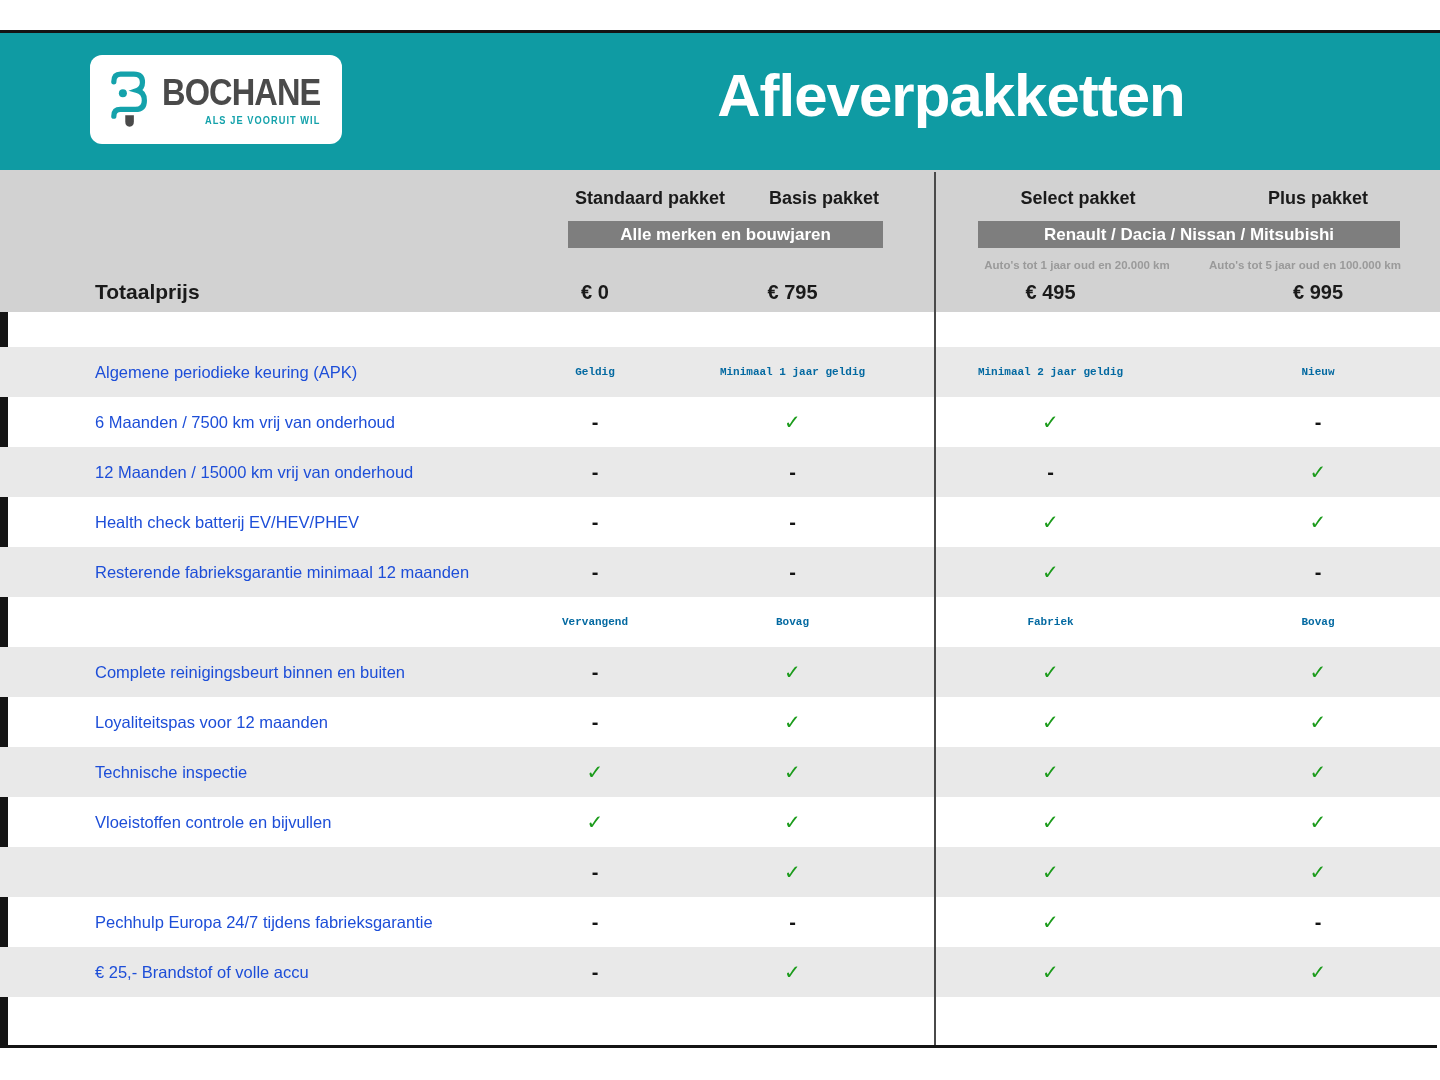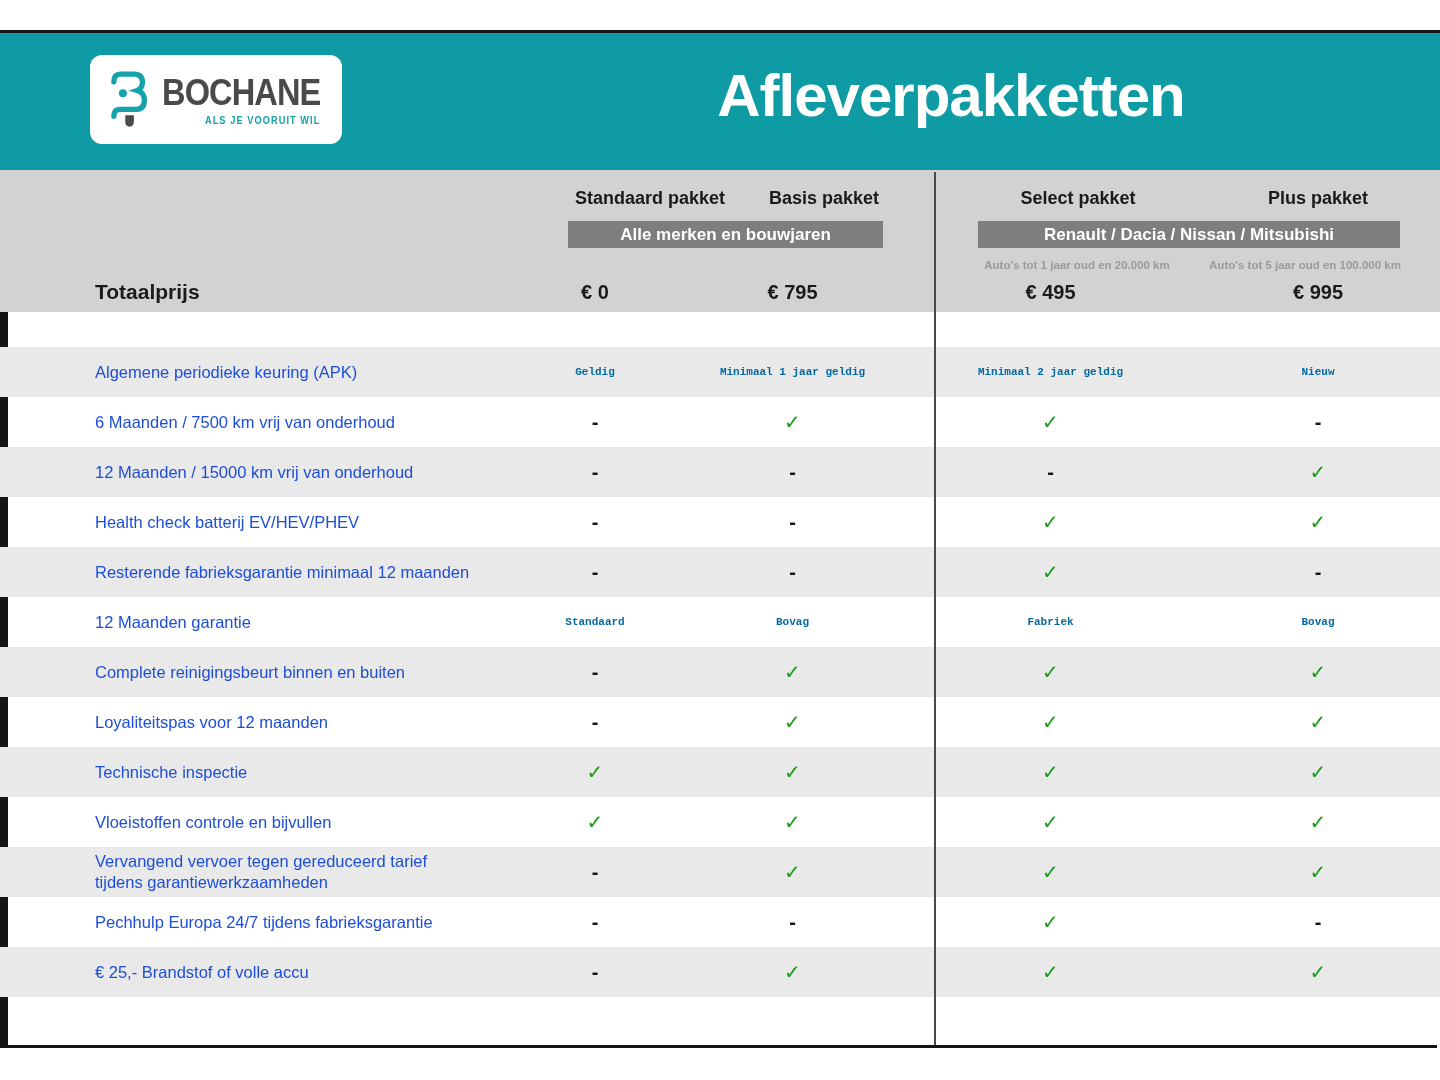--- a/index.html
+++ b/index.html
@@ -128,22 +128,21 @@
 
     <div class="row shaded">
       <div class="lbl">Resterende fabrieksgarantie minimaal 12 maanden</div>
       <div class="cell cc0 dash">-</div>
       <div class="cell cc1 dash">-</div>
       <div class="cell cc2 check">✓</div>
       <div class="cell cc3 dash">-</div>
     </div>
 
     <div class="row">
-      <div class="lbl">12 Maanden  garantie</div>
-      <div class="cell cc0 gtext">Standaard</div>
+      <div class="cell cc0 gtext">Vervangend</div>
       <div class="cell cc1 gtext">Bovag</div>
       <div class="cell cc2 gtext">Fabriek</div>
       <div class="cell cc3 gtext">Bovag</div>
     </div>
 
     <div class="row shaded">
       <div class="lbl">Complete reinigingsbeurt binnen en buiten</div>
       <div class="cell cc0 dash">-</div>
       <div class="cell cc1 check">✓</div>
       <div class="cell cc2 check">✓</div>
@@ -168,22 +167,20 @@
 
     <div class="row">
       <div class="lbl">Vloeistoffen controle en bijvullen</div>
       <div class="cell cc0 check">✓</div>
       <div class="cell cc1 check">✓</div>
       <div class="cell cc2 check">✓</div>
       <div class="cell cc3 check">✓</div>
     </div>
 
     <div class="row shaded">
-      <div class="lbl">Vervangend vervoer tegen gereduceerd tarief
-tijdens garantiewerkzaamheden</div>
       <div class="cell cc0 dash">-</div>
       <div class="cell cc1 check">✓</div>
       <div class="cell cc2 check">✓</div>
       <div class="cell cc3 check">✓</div>
     </div>
 
     <div class="row">
       <div class="lbl">Pechhulp Europa 24/7 tijdens fabrieksgarantie</div>
       <div class="cell cc0 dash">-</div>
       <div class="cell cc1 dash">-</div>

